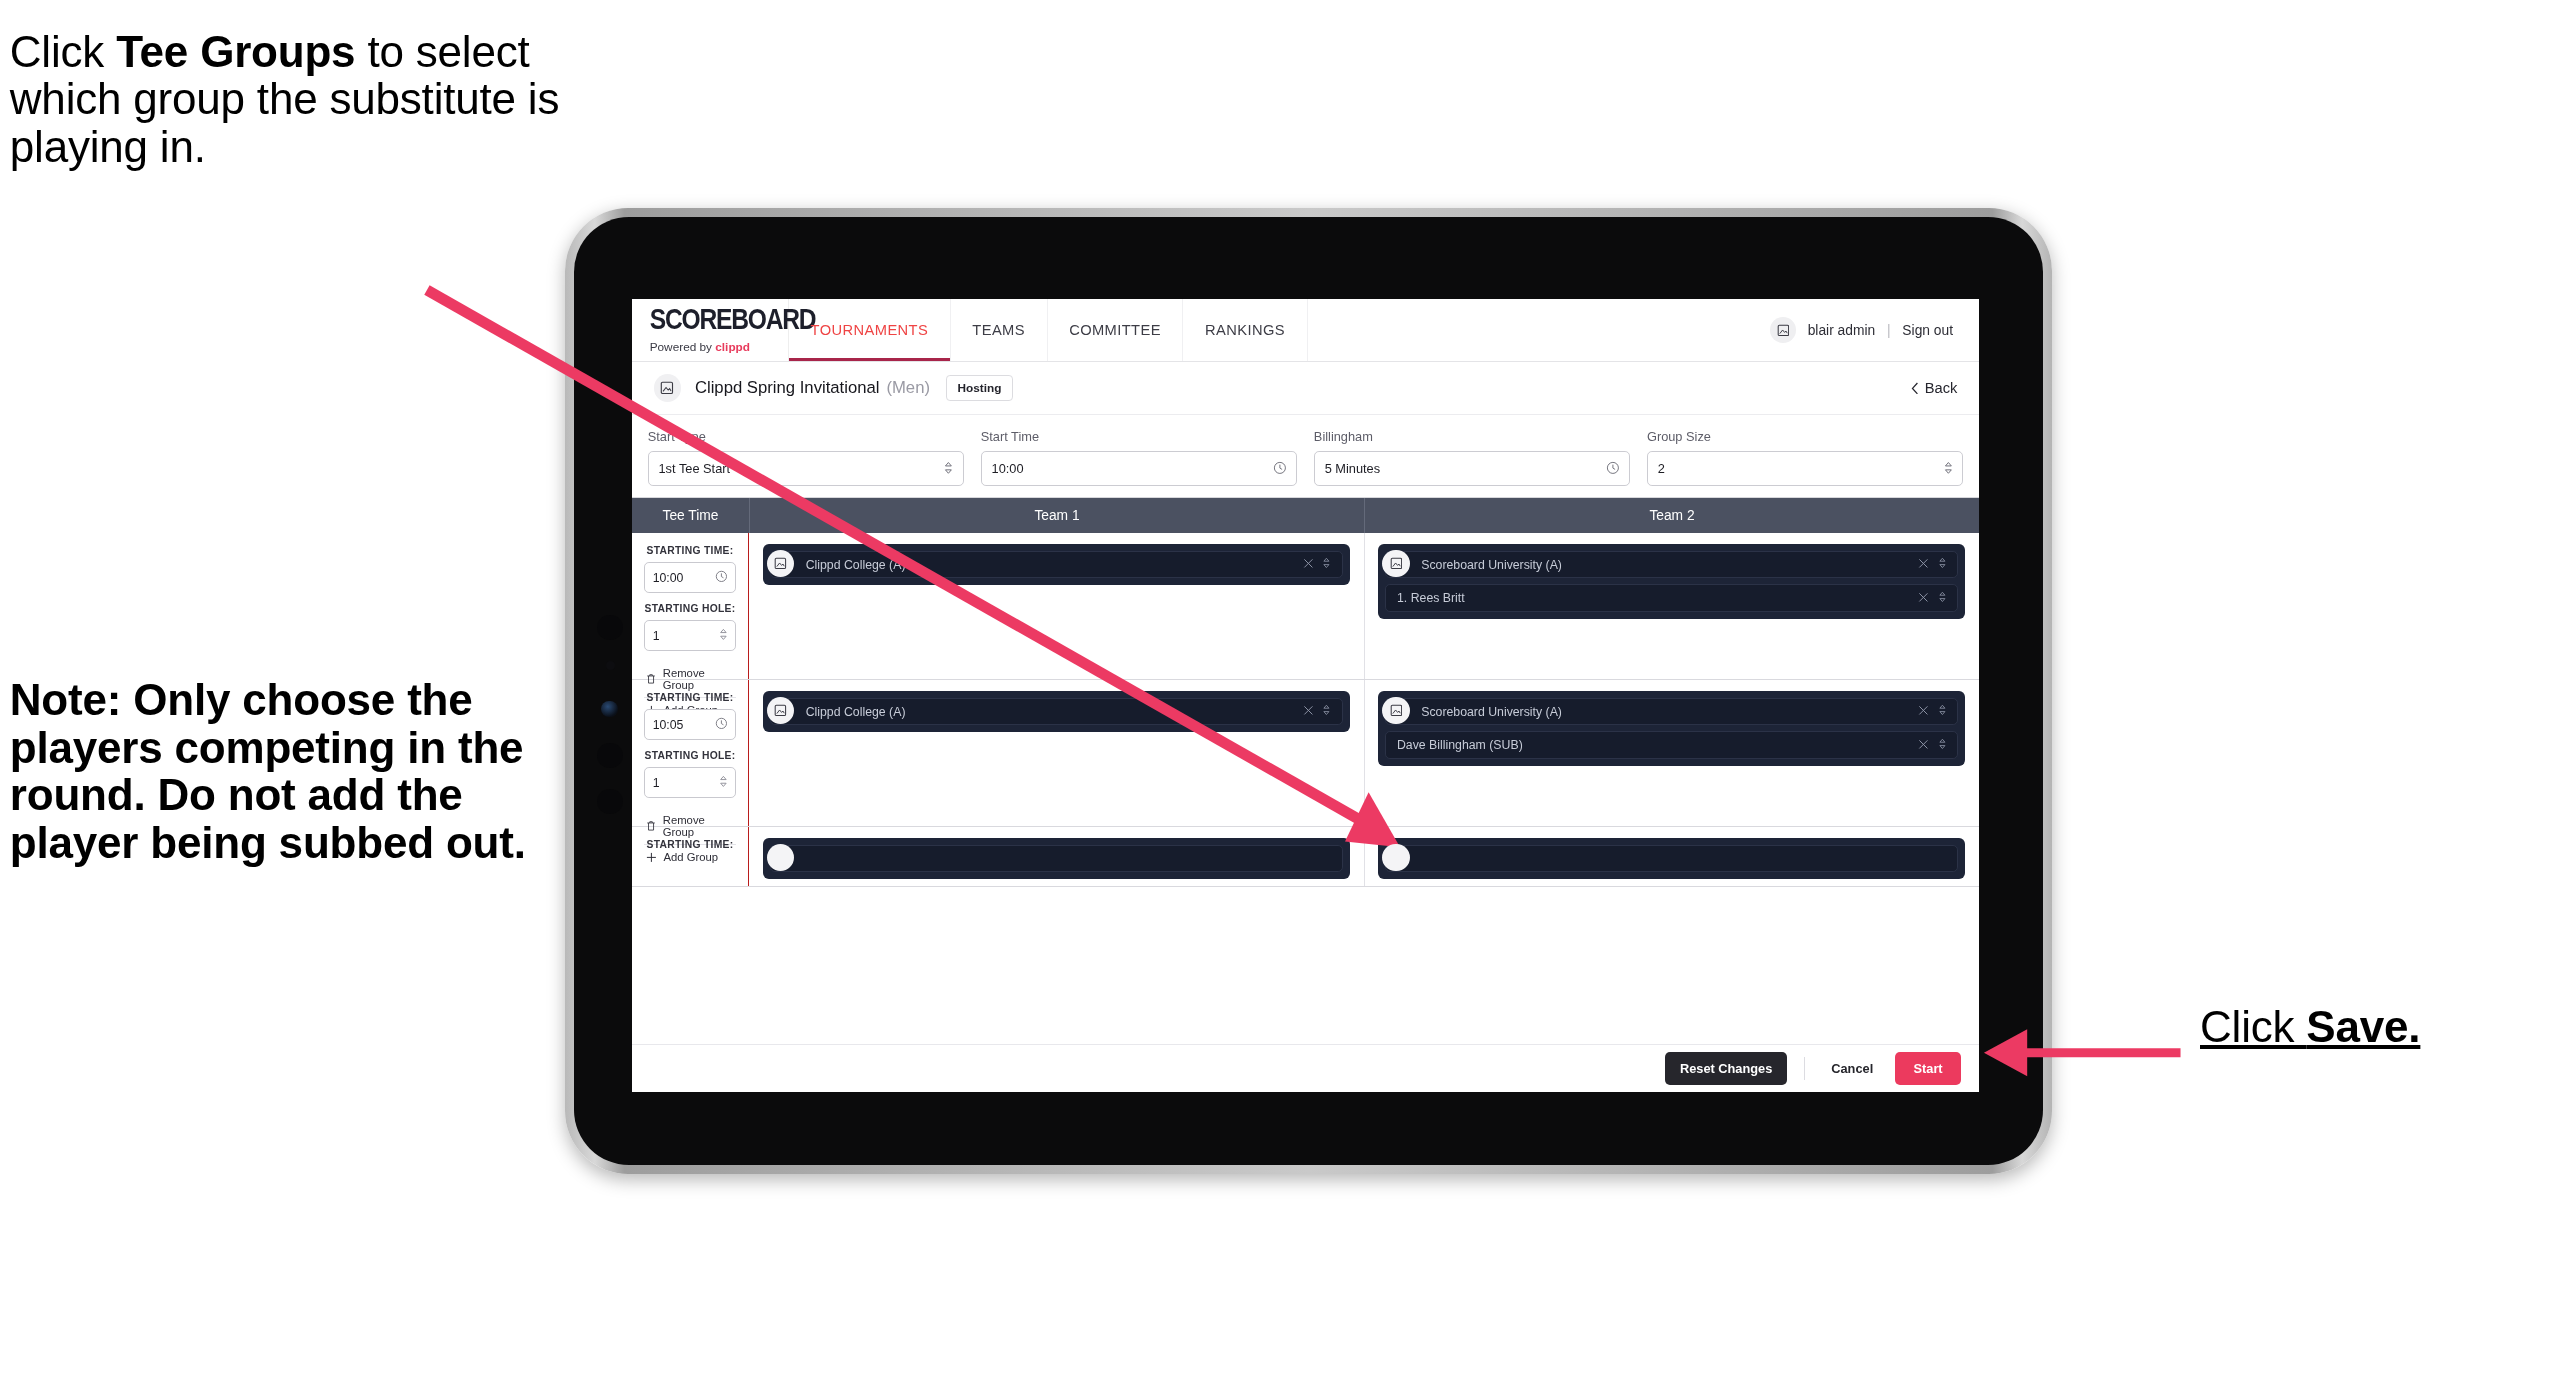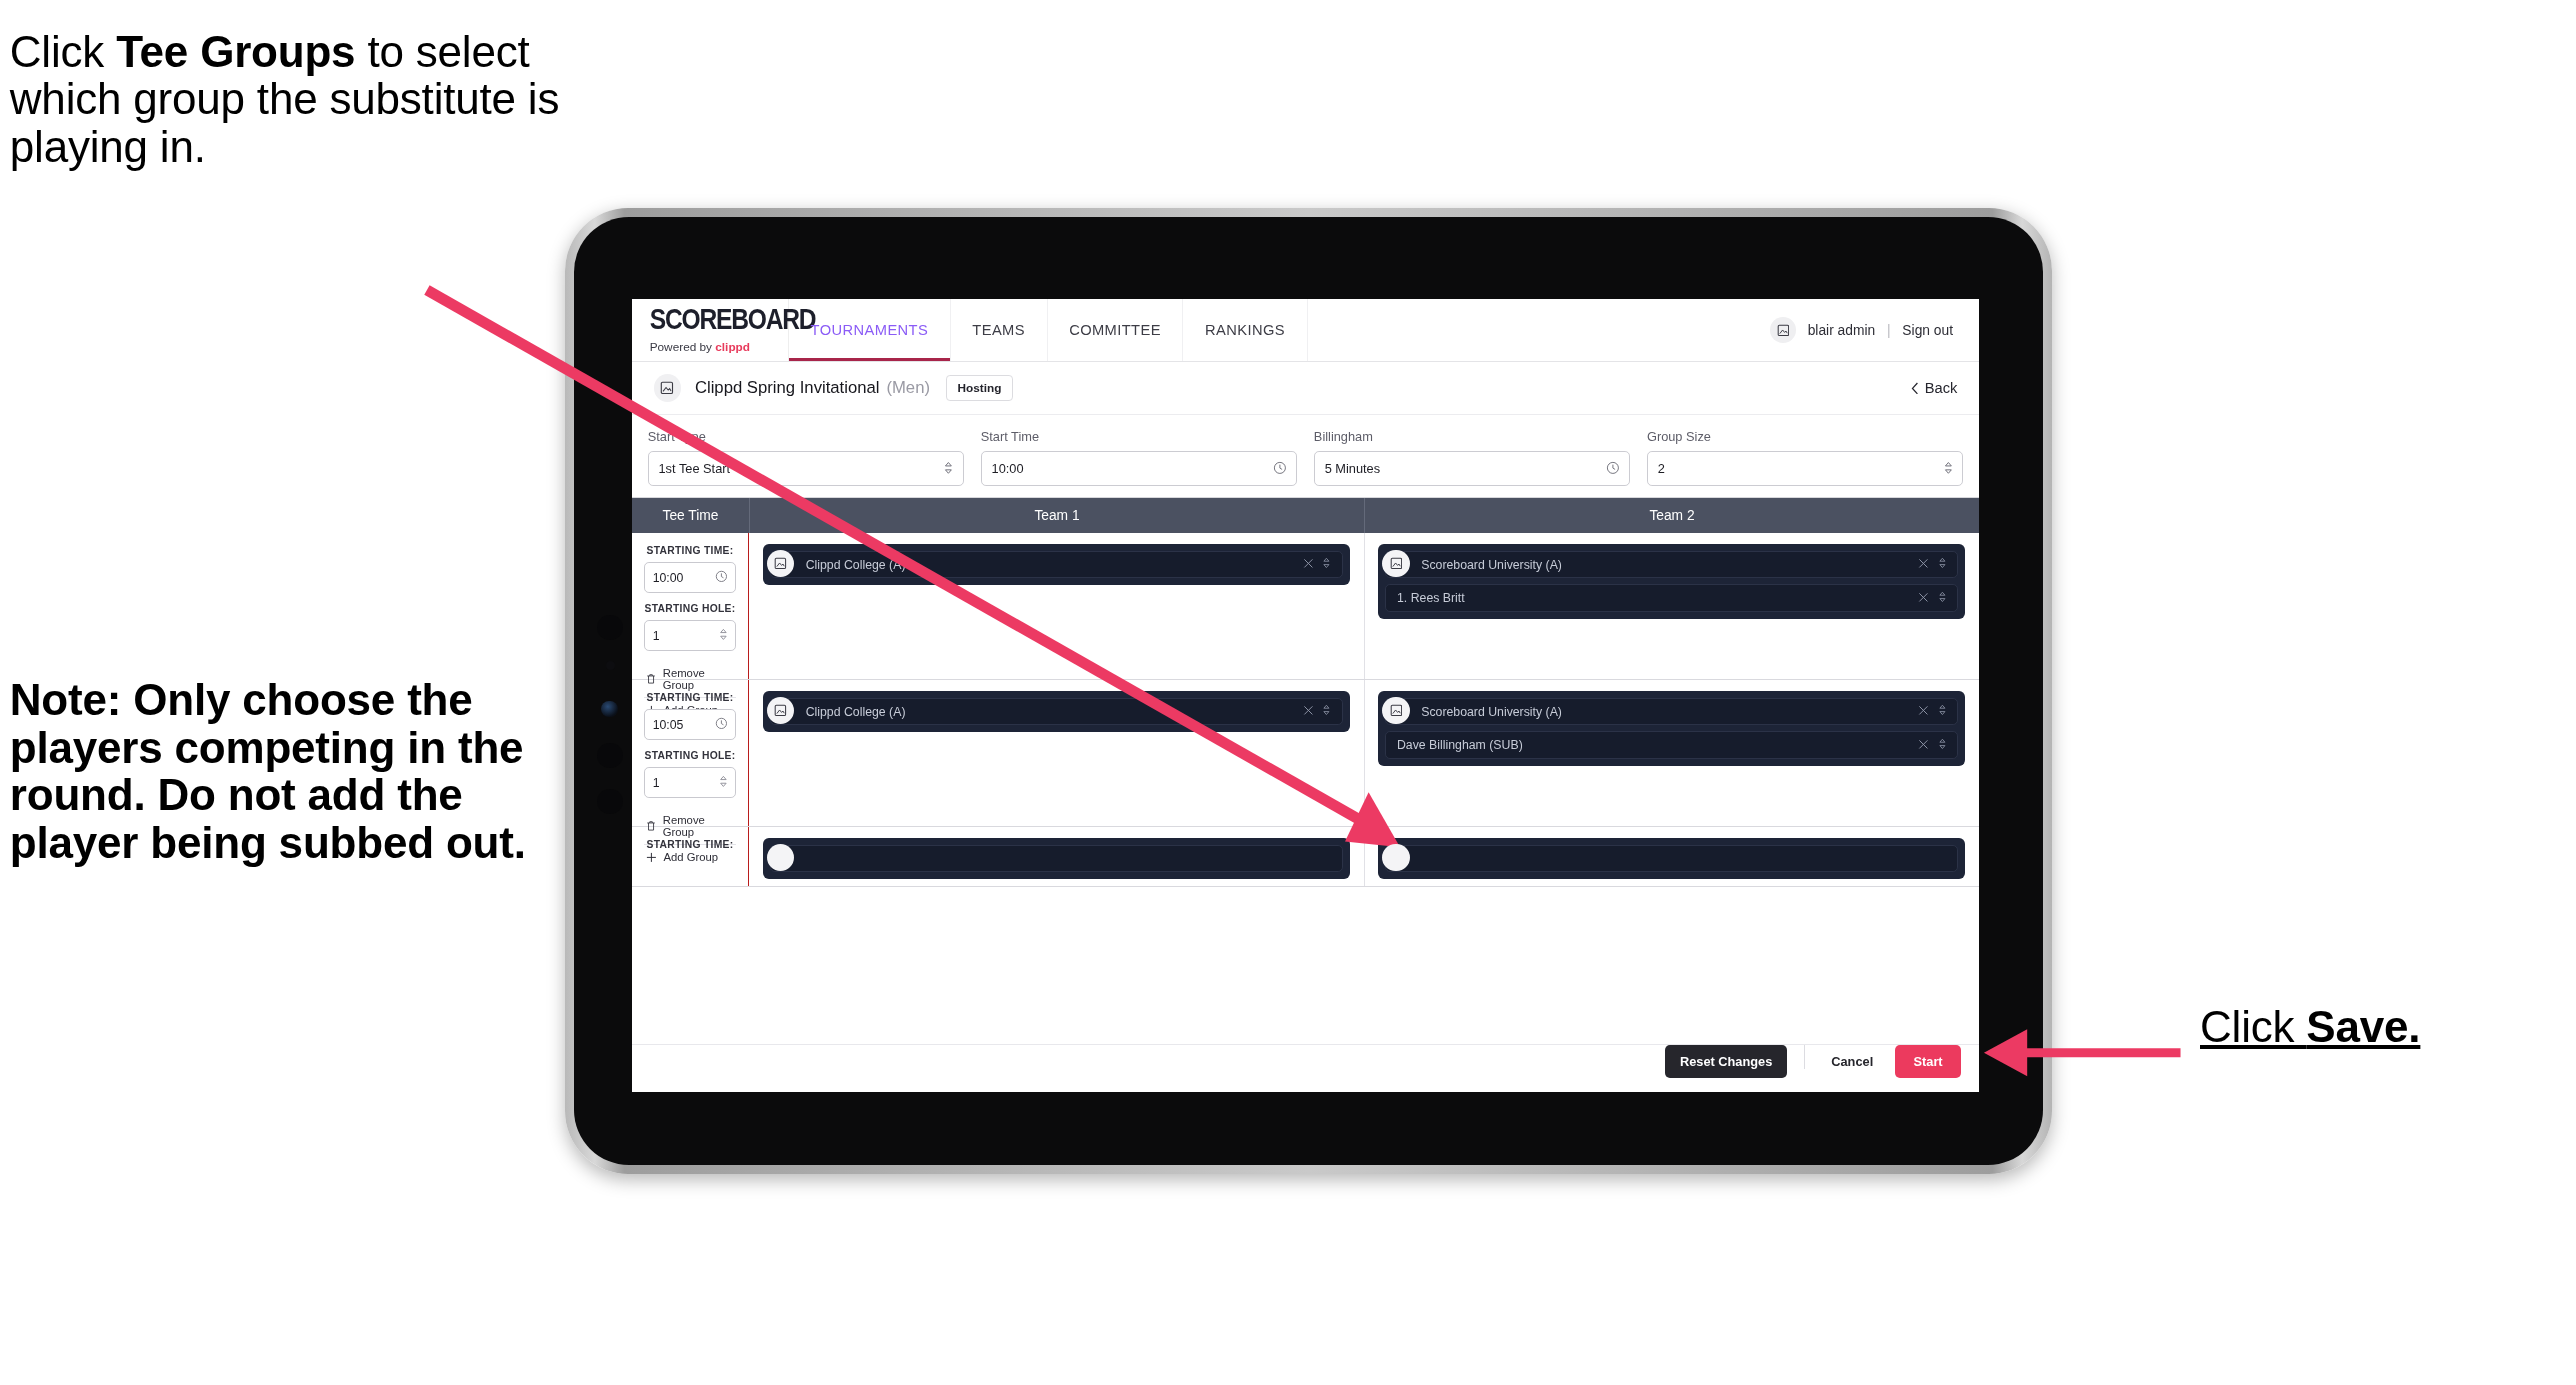--- a/index.html
+++ b/index.html
@@ -40,21 +40,21 @@
   }
 
   
   #topnav{height:62px;background:#fff;border-bottom:1px solid #e4e4e7;display:flex;align-items:stretch;}
   #brand{width:157px;display:flex;flex-direction:column;justify-content:center;padding-left:17.7px;box-sizing:border-box;border-right:1px solid #eee;}
   #brand-title{font-size:24.6px;font-weight:bold;letter-spacing:-1.2px;color:#1d1f2b;font-family:"Liberation Sans",sans-serif;transform:scaleY(1.18);transform-origin:left center;}
   #brand-sub{font-size:11.8px;color:#3a3a44;margin-top:6.9px;}
   #brand-sub span{color:#e83b5c;font-weight:bold;}
   .nav-tabs{display:flex;align-items:stretch;}
   .nav-tab{display:flex;align-items:center;padding:0 21.6px;font-size:14.7px;color:#3d3d46;letter-spacing:0.4px;border-right:1px solid #f0f0f2;position:relative;cursor:pointer;}
-  .nav-tab.active{color:#8b5cf6;}
+  .nav-tab.active{color:#ef4444;}
   .nav-tab.active::after{content:"";position:absolute;left:0;right:0;bottom:0;height:2.9px;background:#a8254a;}
   #user-area{margin-left:auto;display:flex;align-items:center;padding-right:26px;gap:11.8px;font-size:13.8px;color:#2e2e36;text-align:center;}
   .avatar-circle{width:25.6px;height:25.6px;border-radius:50%;background:#efeff1;display:flex;align-items:center;justify-content:center;}
   .sep{color:#b9b9c0;}
 
   
   #subheader{height:52px;display:flex;align-items:center;padding:0 21.6px;border-bottom:1px solid #ececef;background:#fff;}
   #ev-avatar{width:27.5px;height:27.5px;border-radius:50%;background:#f0f0f2;display:flex;align-items:center;justify-content:center;margin-right:13.8px;}
   #ev-name{font-size:16.7px;color:#17171d;}
   #ev-gender{font-size:16.7px;color:#9a9aa4;margin-left:6.9px;}
@@ -90,21 +90,21 @@
   .card{background:#1d2437;border-radius:5.9px;padding:6.9px;}
   .pill{background:#161c2c;border:1px solid #2b3247;border-radius:4.9px;height:25.6px;display:flex;align-items:center;padding:0 10.8px;font-size:12.3px;color:#c7ccd8;margin-bottom:5.9px;}
   .pill:last-child{margin-bottom:0;}
   .pill.hl{border-color:#5c6478;color:#e8ebf2;font-weight:bold;}
   .pill .ptext{flex:1;}
   .pill .pact{display:flex;align-items:center;gap:8.8px;color:#8d94a6;font-size:12.8px;}
   .card-badge{width:27.5px;height:27.5px;border-radius:50%;background:#f4f4f6;display:flex;align-items:center;justify-content:center;position:absolute;left:3.9px;top:5.9px;z-index:3;}
   .card .pill.first{padding-left:35px;}
 
   
-  #foot{position:absolute;left:0;right:0;bottom:0;height:47px;background:#fff;border-top:1px solid #e8e8ec;display:flex;align-items:flex-start;justify-content:flex-end;padding-right:17.7px;gap:0;}
+  #foot{position:absolute;left:0;right:0;bottom:0;height:47px;background:#fff;border-top:1px solid #e8e8ec;display:flex;align-items:center;justify-content:flex-end;padding-right:17.7px;gap:0;}
   #btn-reset{background:#26262c;color:#fff;font-size:12.8px;font-weight:bold;border:none;border-radius:4.9px;padding:8.8px 14.7px;cursor:pointer;font-family:"Liberation Sans",sans-serif;}
   #foot-div{width:1px;height:23.6px;background:#dcdce1;margin:0 16.7px;}
   #btn-cancel{background:none;border:none;font-size:12.8px;font-weight:bold;color:#26262c;cursor:pointer;padding:8.8px 9.8px;font-family:"Liberation Sans",sans-serif;}
   #btn-save{background:#ec3a5e;color:#fff;font-size:12.8px;font-weight:bold;border:none;border-radius:4.9px;padding:8.8px 18.7px;margin-left:11.8px;cursor:pointer;font-family:"Liberation Sans",sans-serif;}
 
   
   #arrows{position:absolute;left:0;top:0;width:2576px;height:1385px;pointer-events:none;}
 </style>
 </head>
 <body>

